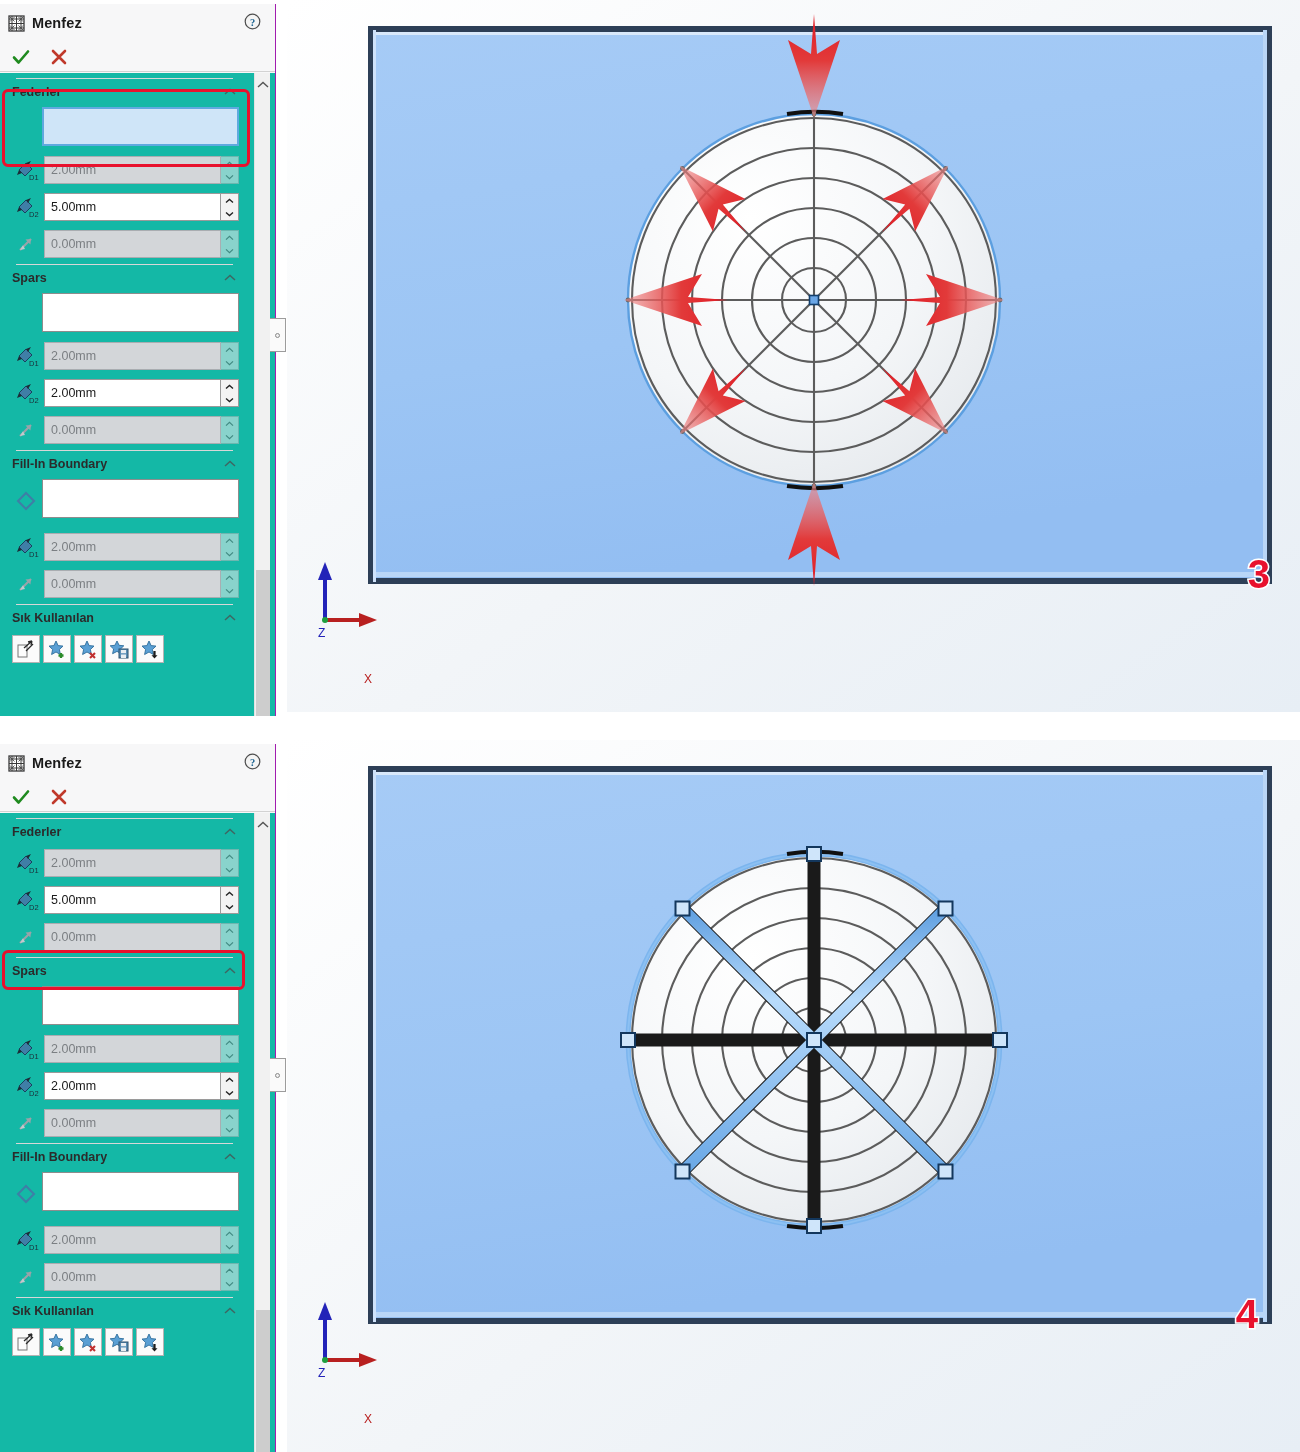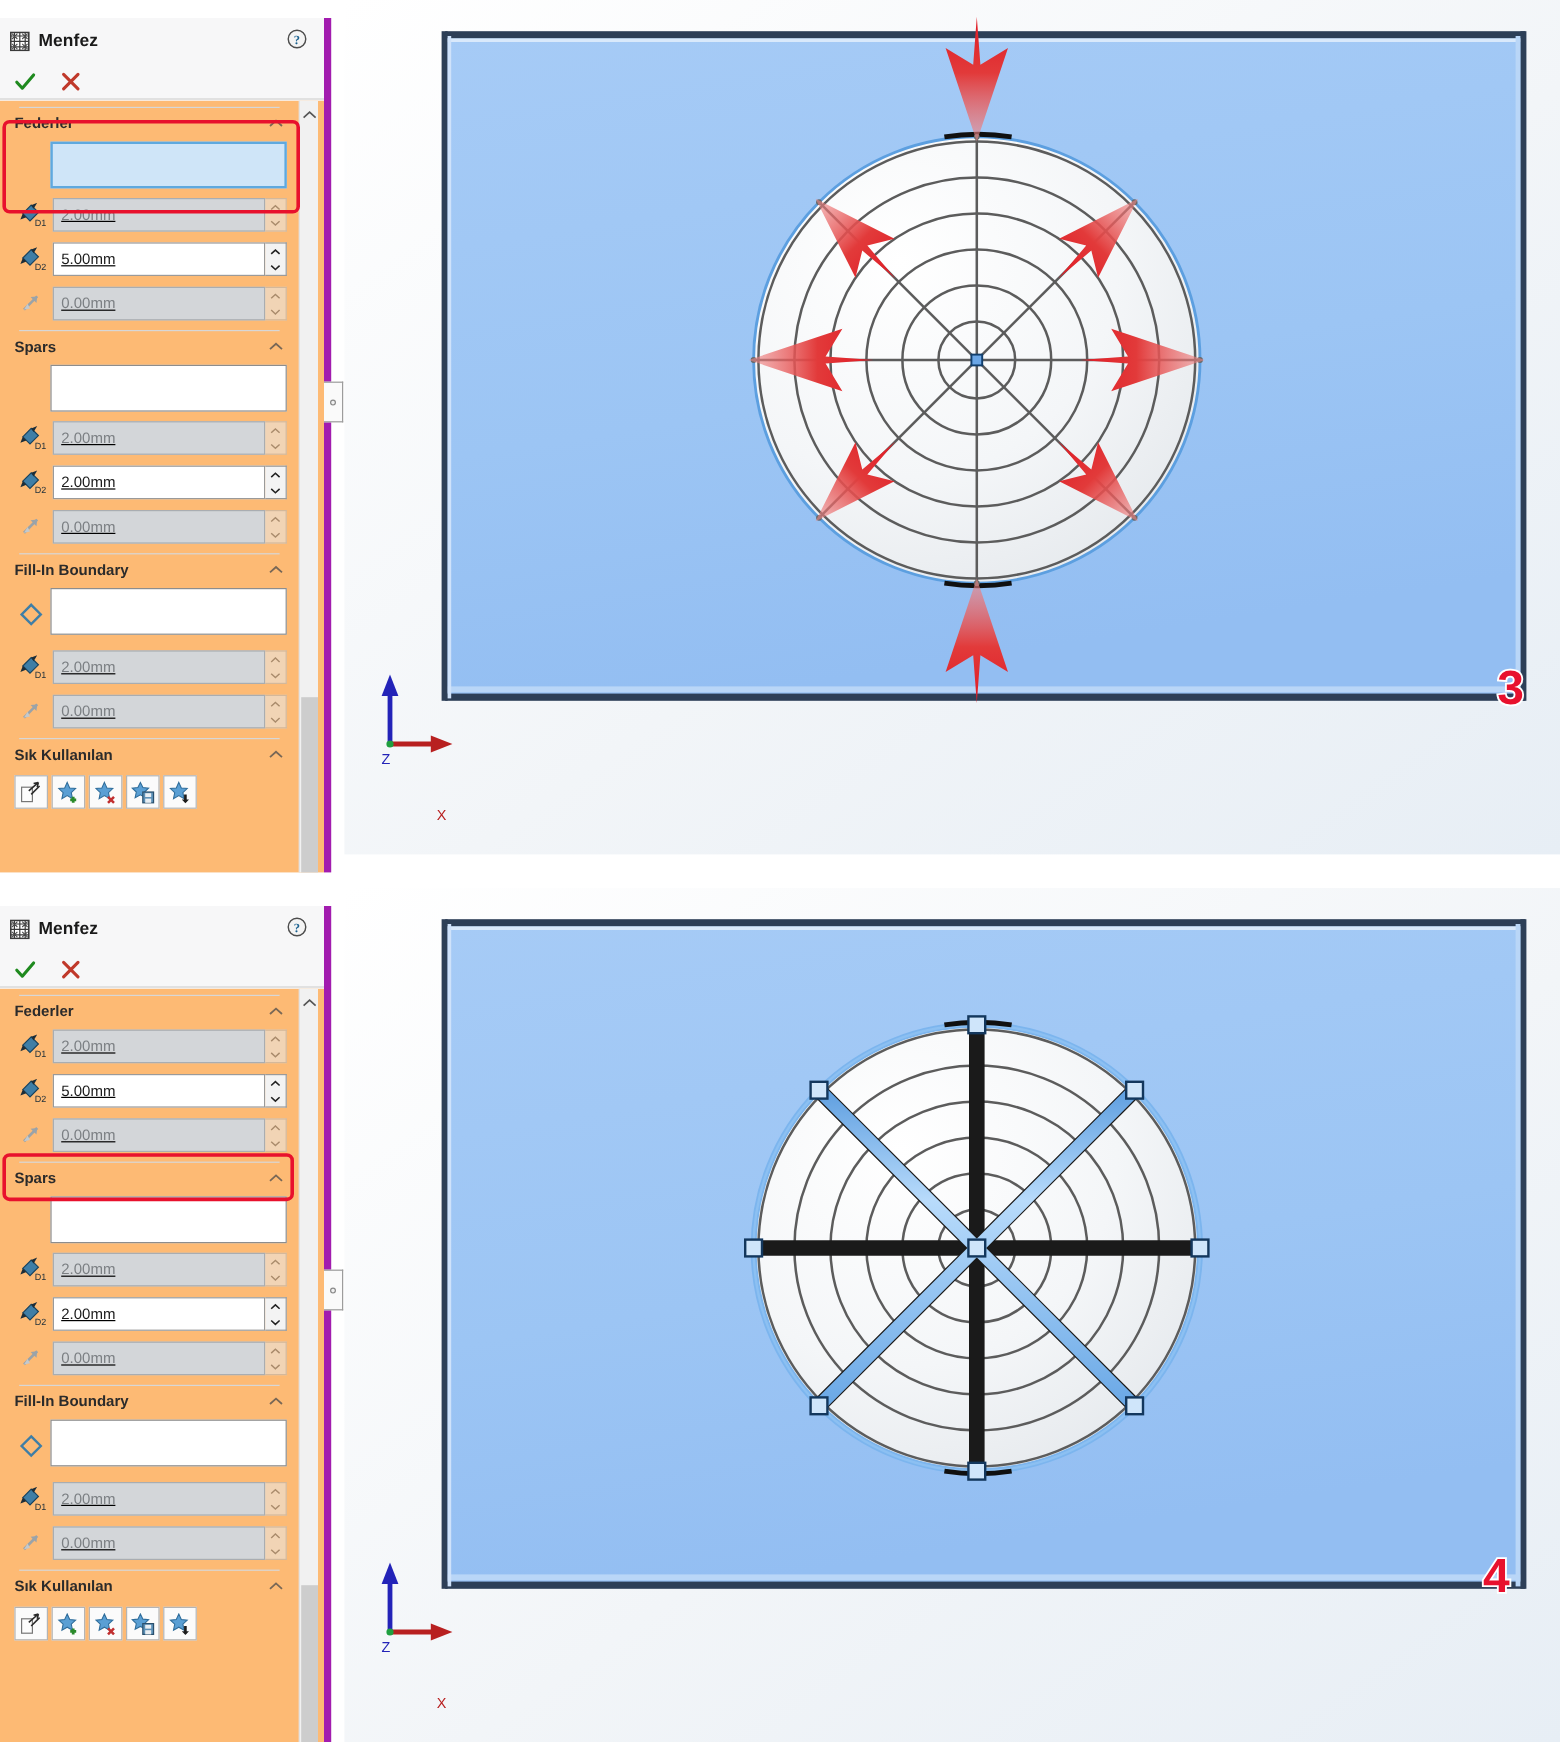--- a/index.html
+++ b/index.html
@@ -12,24 +12,24 @@
   }
   .screen { position: relative; width: 1300px; height: 1452px; background: #ffffff; }
 
   
   .block { position: absolute; left: 0; width: 1300px; }
   .block.top    { top: 0;   height: 712px; }
   .block.bottom { top: 740px; height: 712px; }
 
   
   .pm {
-    position: absolute; left: 0; top: 15px;
+    position: absolute; left: 0; top: 4px;
     width: 276px; height: 100%;
     background: #f7f7f8;
-    border-right: 6px solid #a21caf;
+    border-right: 1px solid #a21caf;
   }
   .pm-header {
     position: relative; height: 38px;
     background: #f7f7f8;
     display: flex; align-items: center; padding-left: 8px;
   }
   .pm-title-icon {
     width: 17px; height: 17px; margin-right: 7px; flex: 0 0 auto;
   }
   .pm-title {
@@ -43,21 +43,21 @@
     border-bottom: 1px solid #d2d2d2;
   }
   .btn-ok, .btn-cancel {
     width: 22px; height: 22px; display: inline-flex; align-items: center; justify-content: center;
     cursor: pointer;
   }
 
   
   .pm-body {
     position: absolute; top: 69px; left: 0; right: 0; bottom: 0;
-    background: #fdba74;
+    background: #14b8a6;
     padding: 0;
   }
   .pm-scrollarea {
     position: absolute; left: 0; top: 0; width: 249px; bottom: 0;
     overflow: hidden;
   }
   .pm-scrollbar {
     position: absolute; right: 5px; top: 0; width: 16px; bottom: 0;
     background: #f1f1f1; border-left: 1px solid #e2e2e2;
   }
@@ -93,22 +93,22 @@
     padding: 2px 4px 3px 4px; height: 19px; line-height: 15px; white-space: nowrap;
     overflow: hidden;
   }
   .sel-spin {
     position: absolute; right: 0; top: 0; width: 18px; height: 100%;
     background: #eef4fa; border-left: 1px solid #9fc4e2;
     display: flex; flex-direction: column; align-items: center; justify-content: space-around;
   }
 
   .field-row {
-    display: flex; align-items: center; height: 32px; margin-bottom: 5px;
-    position: relative; padding-left: 4px; text-decoration: underline;
+    display: flex; align-items: flex-end; height: 32px; margin-bottom: 5px;
+    position: relative; padding-left: 4px;
   }
   .field-icon { width: 28px; height: 26px; flex: 0 0 auto; margin-right: 2px; }
   .field-input {
     flex: 1 1 auto; height: 28px; border: 1px solid #9a9a9a;
     background: #ffffff; font-size: 12.5px; color: #1a1a1a;
     display: flex; align-items: center; padding-left: 6px;
   }
   .field-input.disabled { background: #d3d6d9; color: #7b7f83; border-color: #a9adb1; }
   .spin {
     width: 18px; height: 28px; border: 1px solid #9a9a9a; border-left: none;

